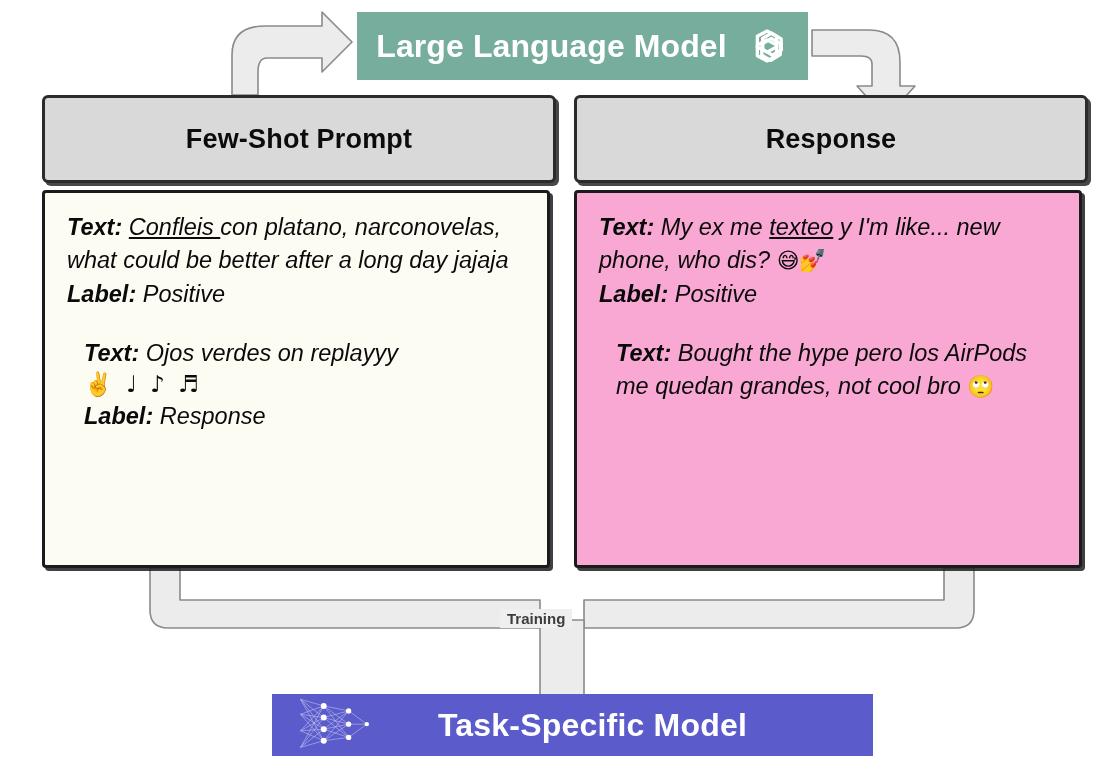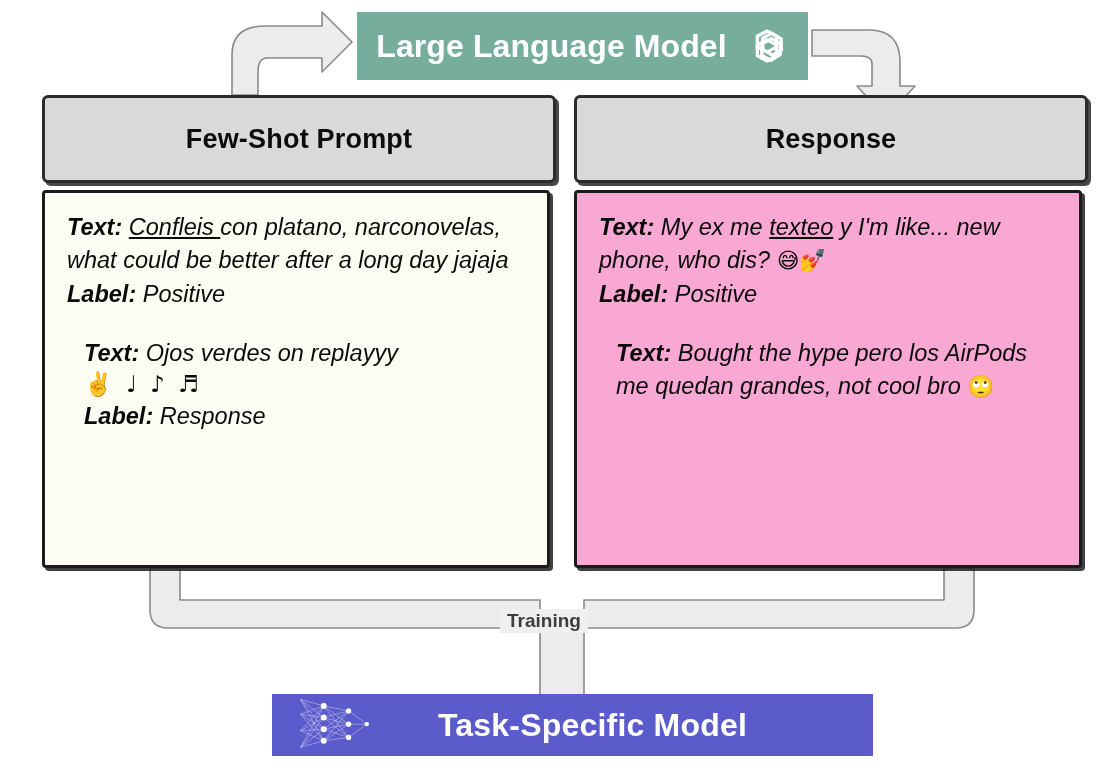--- a/index.html
+++ b/index.html
@@ -112,21 +112,21 @@
     pointer-events: none;
   }
 
   
   .training-label {
     position: absolute;
     left: 500px;
     top: 609px;
     background: #efefef;
     padding: 1px 7px;
-    font-size: 19px;
+    font-size: 15px;
     font-weight: bold;
     color: #3d3d3d;
     white-space: nowrap;
   }
 
   
   .task-bar {
     position: absolute;
     left: 272px;
     top: 694px;

